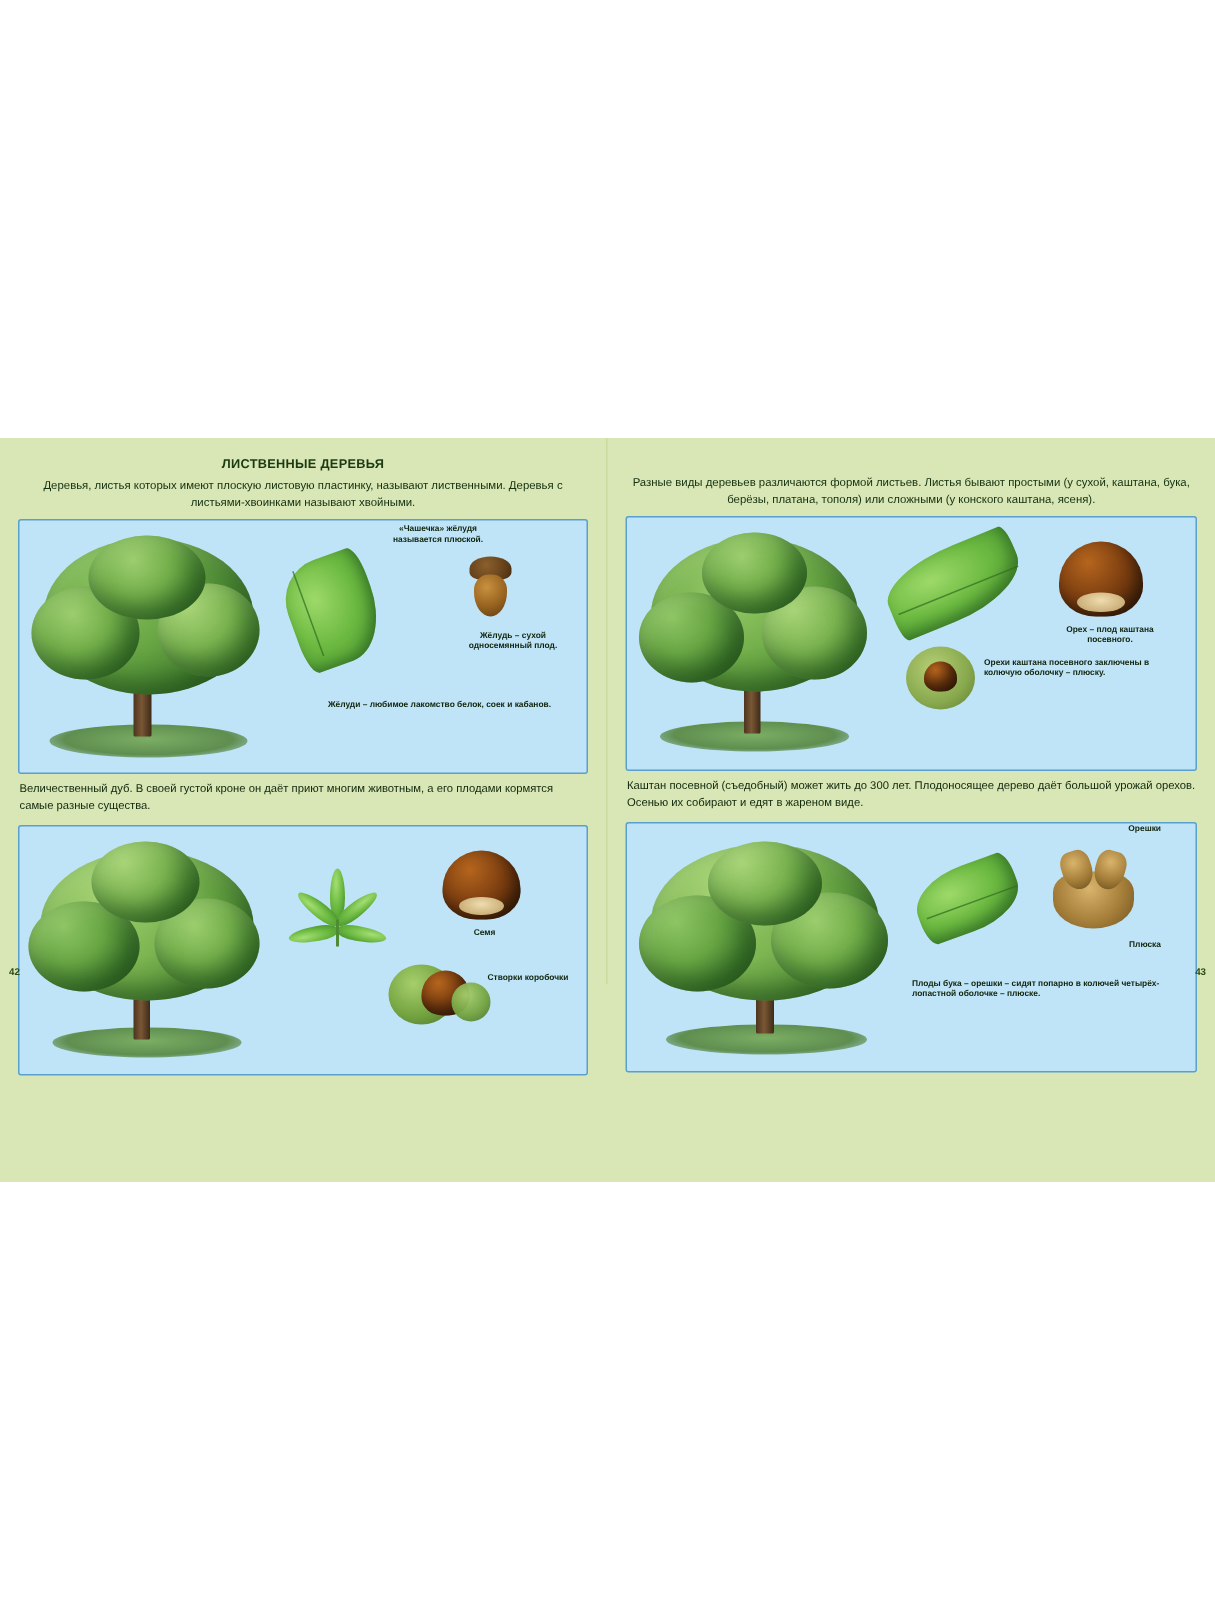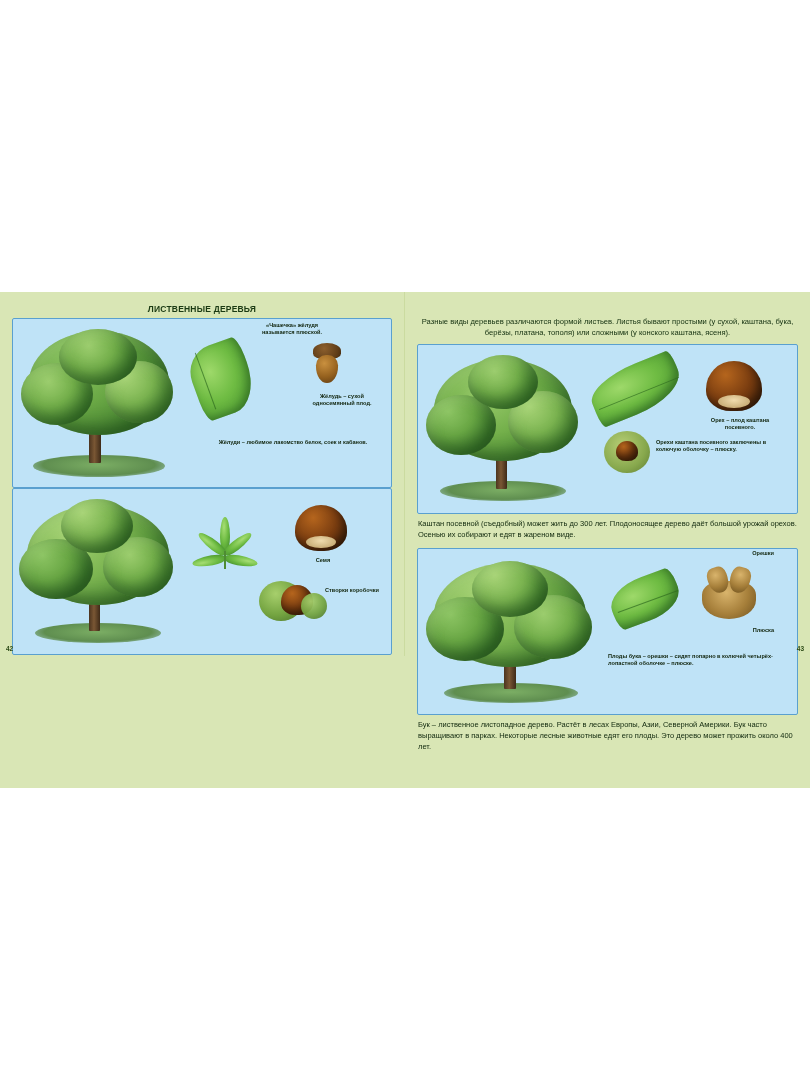--- a/index.html
+++ b/index.html
@@ -202,20 +202,21 @@
 </style>
 </head>
 <body>
 
 <div class="spread">
 
   <div class="page left">
 
     <div class="section-title">ЛИСТВЕННЫЕ ДЕРЕВЬЯ</div>
 
+    <div class="intro">Деревья, листья которых имеют плоскую листовую пластинку, называют лиственными. Деревья с листьями-хвоинками называют хвойными.</div>
 
     <div class="panel p1">
       <div class="scene">
 
         <div class="tree" style="left:6px; top:8px; width:160px; height:155px;">
           <div class="ground" style="left:14px; top:128px; width:132px; height:22px;"></div>
           <div class="trunk" style="left:70px; top:92px; width:12px; height:44px;"></div>
           <div class="crown" style="left:10px; top:4px;  width:140px; height:104px;"></div>
           <div class="crown blob2" style="left:2px;  top:36px; width:72px;  height:62px;"></div>
           <div class="crown blob3" style="left:86px; top:34px; width:68px;  height:62px;"></div>
@@ -234,20 +235,21 @@
         </div>
 
         <div class="lbl c" style="left:246px; top:3px; width:66px;">«Чашечка» жёлудя называется плюской.</div>
 
         <div class="lbl c" style="left:290px; top:74px; width:78px;">Жёлудь – сухой односемянный плод.</div>
 
         <div class="lbl c" style="left:190px; top:120px; width:180px;">Жёлуди – любимое лакомство белок, соек и кабанов.</div>
       </div>
     </div>
 
+    <div class="caption">Величественный дуб. В своей густой кроне он даёт приют многим животным, а его плодами кормятся самые разные существа.</div>
 
     <div class="panel p2">
       <div class="scene">
 
         <div class="tree" style="left:6px; top:10px; width:158px; height:150px;">
           <div class="ground" style="left:16px; top:124px; width:126px; height:20px;"></div>
           <div class="trunk" style="left:70px; top:90px; width:11px; height:42px;"></div>
           <div class="crown blob3" style="left:8px;  top:6px;  width:142px; height:100px;"></div>
           <div class="crown" style="left:0px;  top:40px; width:74px;  height:60px;"></div>
           <div class="crown blob2" style="left:84px; top:38px; width:70px;  height:60px;"></div>
@@ -356,18 +358,17 @@
         </div>
 
         <div class="lbl r" style="left:276px; top:1px; width:80px;">Орешки</div>
 
         <div class="lbl r" style="left:280px; top:78px; width:76px;">Плюска</div>
 
         <div class="lbl" style="left:190px; top:104px; width:172px;">Плоды бука – орешки – сидят попарно в колючей четырёх-лопастной оболочке – плюске.</div>
       </div>
     </div>
 
-    <div class="caption">Бук – лиственное листопадное дерево. Растёт в лесах Европы, Азии, Северной Америки. Бук часто выращивают в парках. Некоторые лесные животные едят его плоды. Это дерево может прожить около 400 лет.</div>
 
     <div class="folio rt">43</div>
   </div>
 
 </div>
 
 </body></html>

